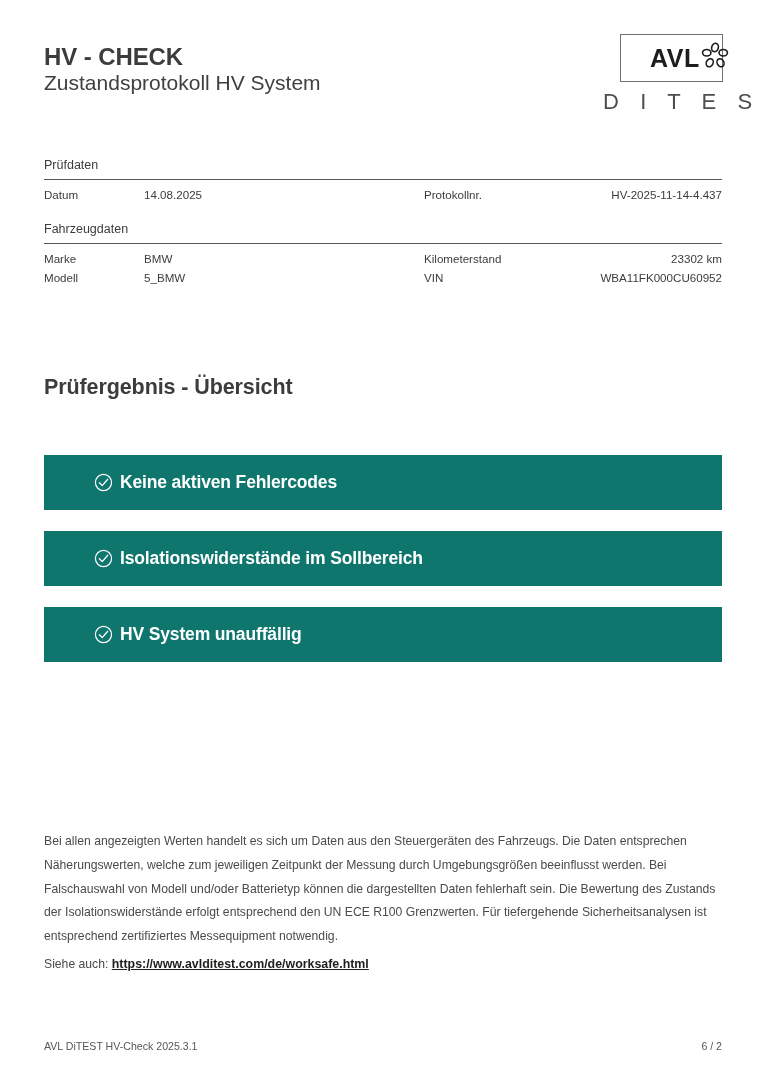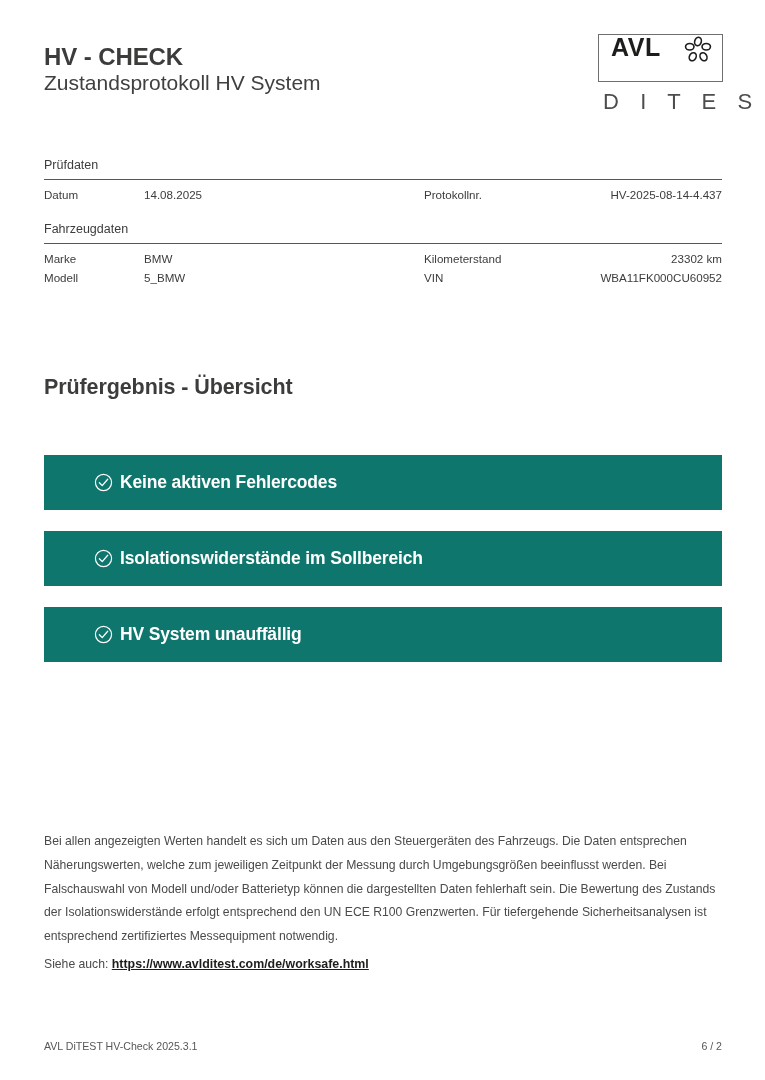--- a/index.html
+++ b/index.html
@@ -57,25 +57,26 @@
   .logo {
     position: absolute;
     right: 0;
     top: 0;
     width: 125px;
   }
   .logo-box {
     border: 1.4px solid #6f6f6e;
     height: 48px;
     display: flex;
-    align-items: flex-start;
+    align-items: center;
     justify-content: space-between;
-    padding: 0 9px 0 12px;
+    padding: 0 9px 0 29px;
     box-sizing: border-box;
     background: #fff;
+    margin-left: 22px;
   }
   .logo-avl {
     font-size: 25px;
     font-weight: bold;
     letter-spacing: 0.6px;
     color: #1d1d1b;
     line-height: 1;
   }
   .logo-mark {
     width: 30px;
@@ -238,21 +239,21 @@
   </div>
 
   <div class="section" style="top:158px;">
     <div class="section-label">Prüfdaten</div>
     <table class="data-table">
       <tbody>
         <tr>
           <td class="k-left">Datum</td>
           <td class="v-left">14.08.2025</td>
           <td class="k-right">Protokollnr.</td>
-          <td class="v-right">HV-2025-08-14-4.437</td>
+          <td class="v-right">HV-2025-11-14-4.437</td>
         </tr>
       </tbody>
     </table>
   </div>
 
   <div class="section" style="top:222px;">
     <div class="section-label">Fahrzeugdaten</div>
     <table class="data-table">
       <tbody>
         <tr>

